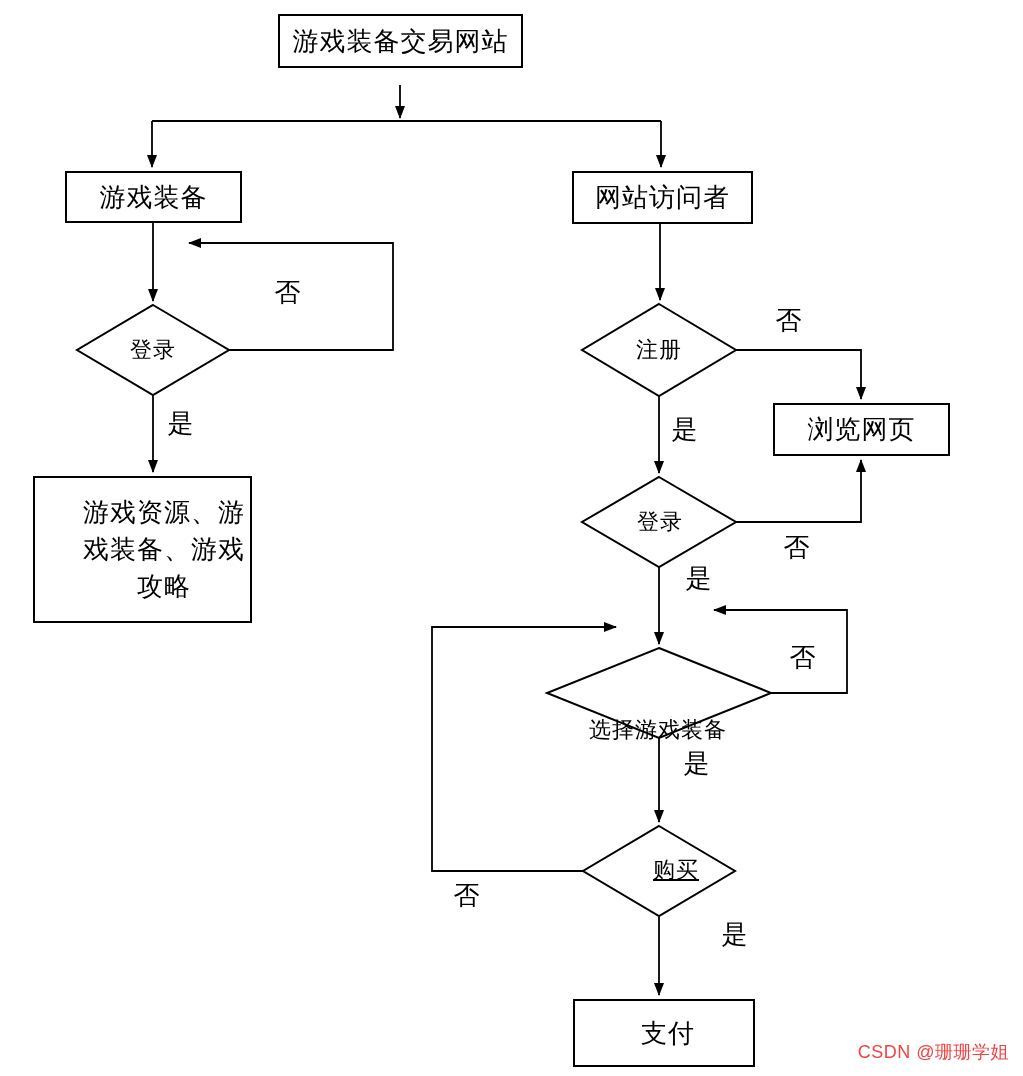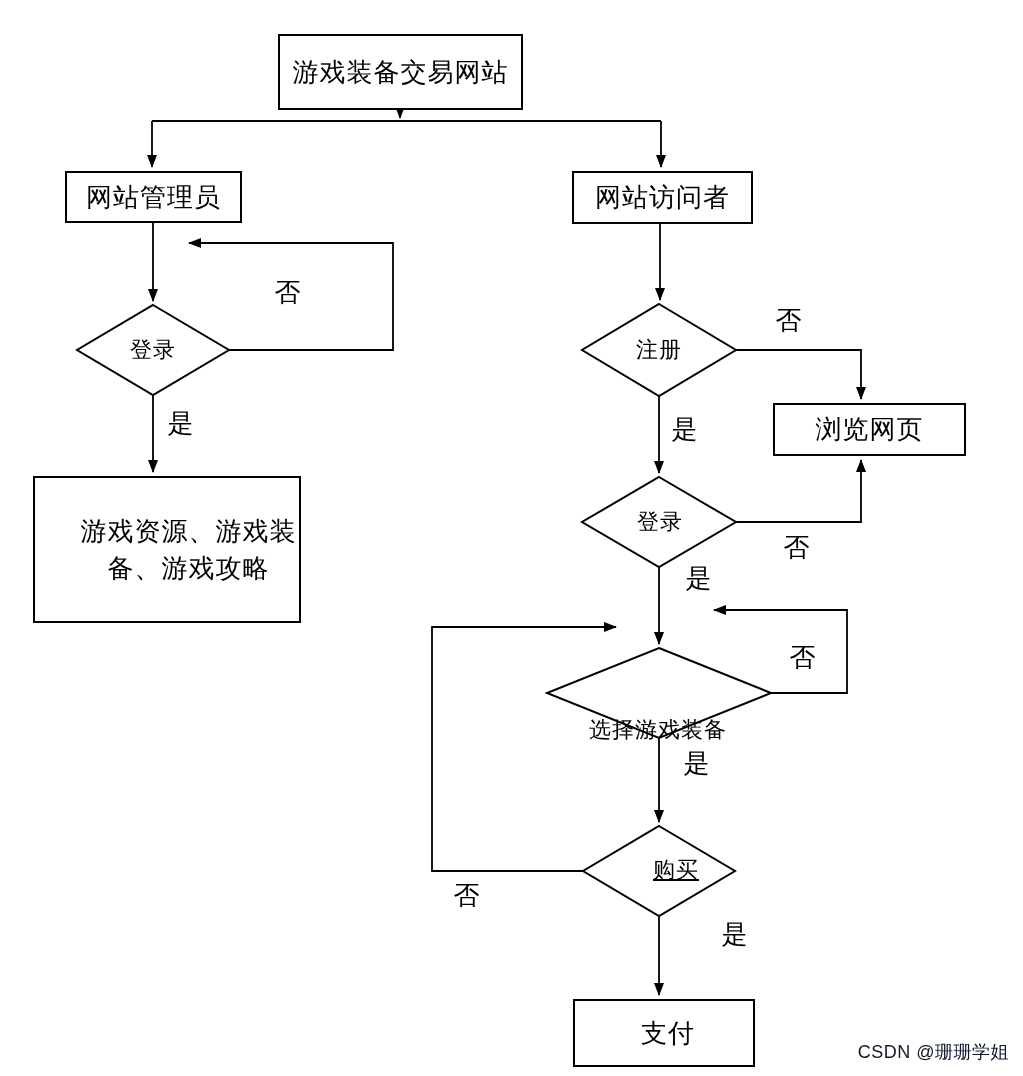--- a/index.html
+++ b/index.html
@@ -104,37 +104,37 @@
     <polyline class="wire" points="583,871 432,871 432,627 616,627" marker-end="url(#ah)"></polyline>
     <line class="wire" x1="659" y1="917" x2="659" y2="995" marker-end="url(#ah)"></line>
 
     <polygon class="shape" points="153,305 229,350 153,395 77,350"></polygon>
     <polygon class="shape" points="659,304 736,350 659,396 582,350"></polygon>
     <polygon class="shape" points="659,477 736,522 659,567 582,522"></polygon>
     <polygon class="shape" points="659,648 771,693 659,738 547,693"></polygon>
     <polygon class="shape" points="659,826 735,871 659,916 583,871"></polygon>
   </svg>
 
-  <div class="rect-node" style="left:278px; top:34px; width:245px; height:76px;">
+  <div class="rect-node" style="left:278px; top:14px; width:245px; height:54px;">
     <span>游戏装备交易网站</span>
   </div>
 
   <div class="rect-node" style="left:65px; top:171px; width:177px; height:52px;">
-    <span>网站管理员</span>
+    <span>游戏装备</span>
   </div>
 
   <div class="rect-node" style="left:572px; top:171px; width:181px; height:53px;">
     <span>网站访问者</span>
   </div>
 
-  <div class="rect-node" style="left:33px; top:476px; width:268px; height:147px;padding-left:43px;">
+  <div class="rect-node" style="left:33px; top:476px; width:219px; height:147px;padding-left:43px;">
     <span class="multiline" style="line-height:37px;">游戏资源、游戏装备、游戏攻略</span>
   </div>
 
-  <div class="rect-node" style="left:773px; top:403px; width:193px; height:53px;">
+  <div class="rect-node" style="left:773px; top:403px; width:177px; height:53px;">
     <span>浏览网页</span>
   </div>
 
   <div class="rect-node" style="left:573px; top:999px; width:182px; height:68px;">
     <span style="position:relative; left:4px;">支付</span>
   </div>
 
   <div class="node-label" style="left:153px; top:350px;">登录</div>
   <div class="node-label" style="left:659px; top:350px;font-family:Liberation Serif, serif;">注册</div>
   <div class="node-label" style="left:660px; top:522px;">登录</div>
@@ -145,15 +145,15 @@
   <div class="edge-label" style="left:181px; top:423px;">是</div>
   <div class="edge-label" style="left:789px; top:320px;">否</div>
   <div class="edge-label" style="left:685px; top:429px;">是</div>
   <div class="edge-label" style="left:797px; top:547px;">否</div>
   <div class="edge-label" style="left:699px; top:578px;">是</div>
   <div class="edge-label" style="left:803px; top:657px;">否</div>
   <div class="edge-label" style="left:697px; top:763px;">是</div>
   <div class="edge-label" style="left:467px; top:895px;">否</div>
   <div class="edge-label" style="left:735px; top:934px;">是</div>
 
-  <div class="watermark" style="color: #0f172a;">CSDN @珊珊学姐</div>
+  <div class="watermark" style="color: #ef4444;">CSDN @珊珊学姐</div>
 
 </div>
 
 </body></html>

